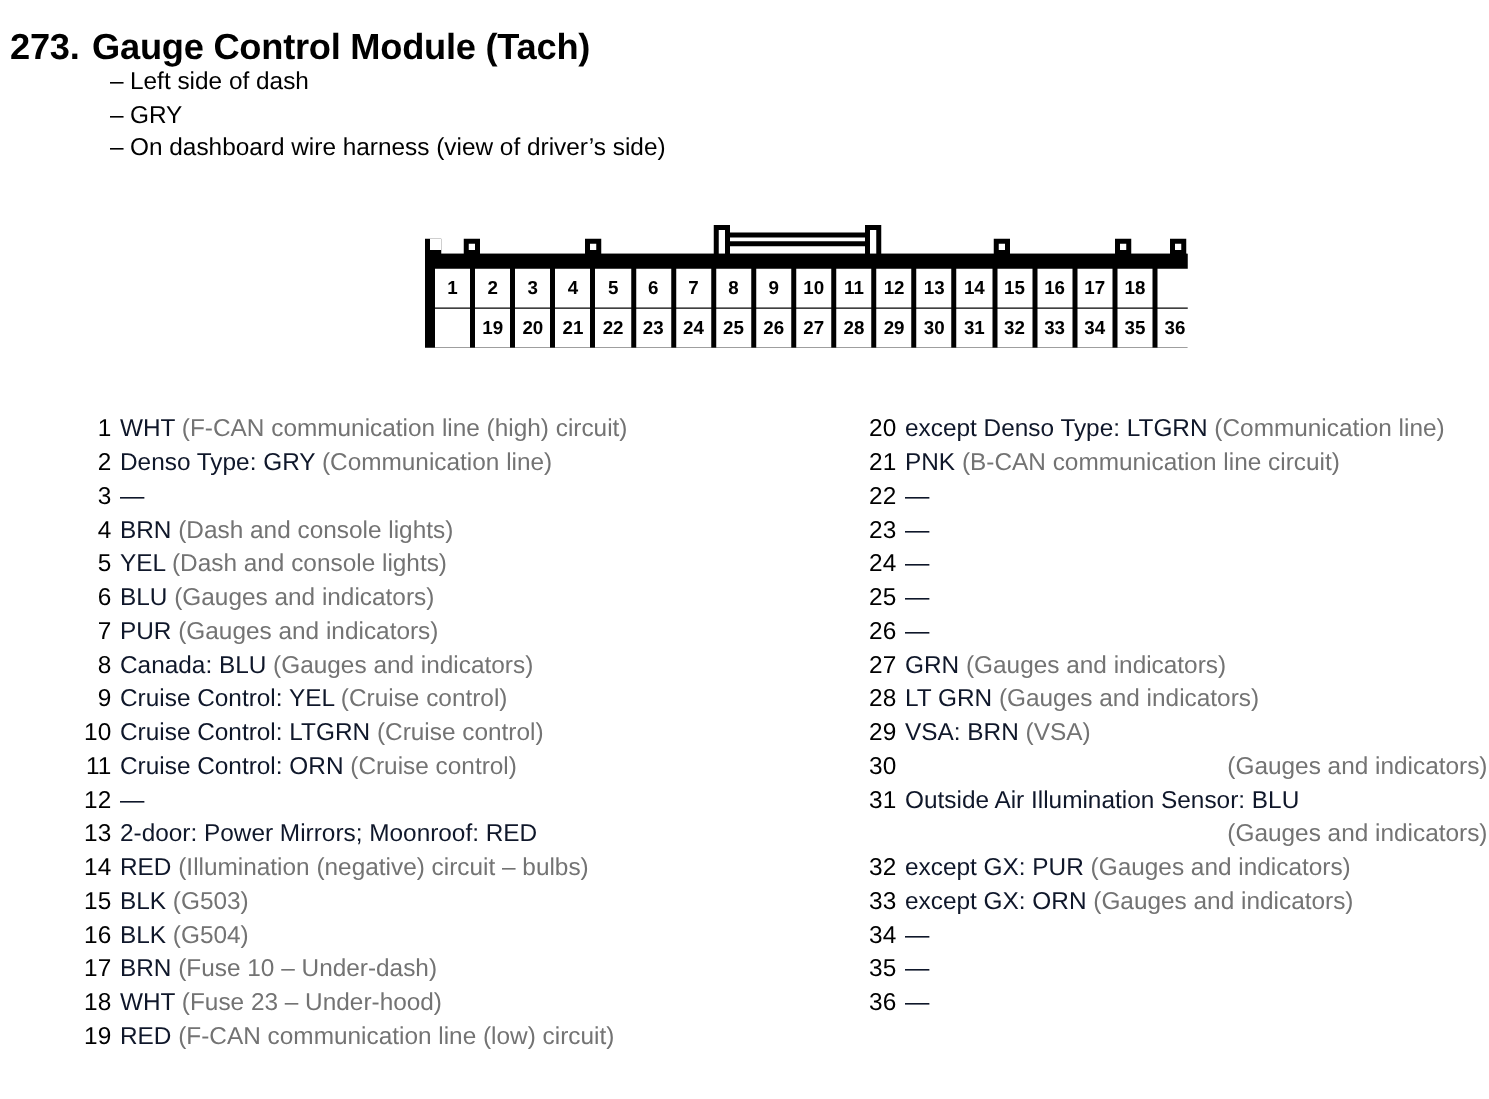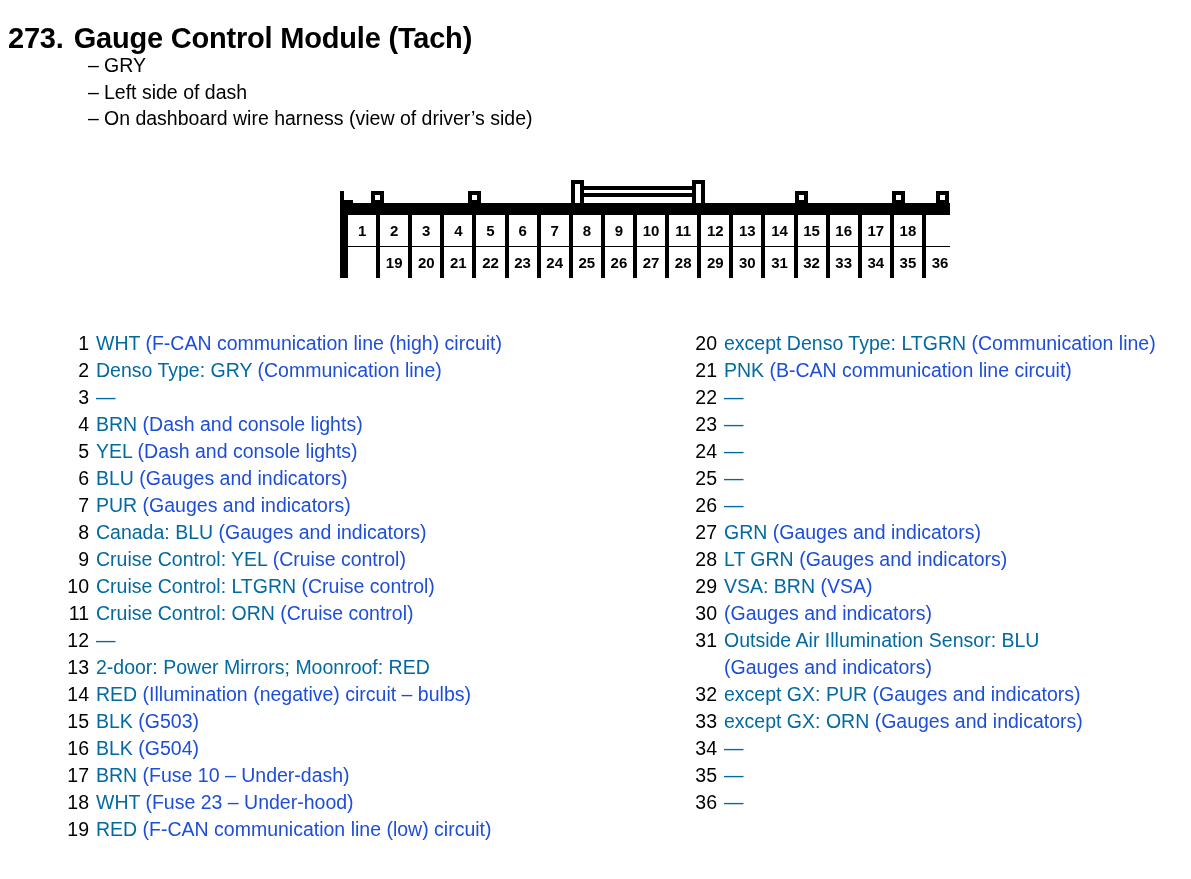--- a/index.html
+++ b/index.html
@@ -151,37 +151,37 @@
   .pin-no {
     flex: 0 0 auto;
     width: 27px;
     text-align: right;
     padding-right: 7px;
     white-space: nowrap;
   }
   .pin-text {
     flex: 1 1 auto;
   }
-  .blk { color: #0369a1; margin-top: 40px; }
-  .blu { color: #1d4ed8; }
+  .blk { color: #0f172a; margin-top: 40px; }
+  .blu { color: #737373; text-align: right; }
   .wrap-line { display: block; }
 </style>
 </head>
 <body>
 
 <div class="page-title">
   <span class="title-num">273.</span><span>Gauge Control Module (Tach)</span>
 </div>
 
 <div class="bullet-list">
   <div class="bullet-row">
+    <span class="bullet-dash">–</span><span>Left side of dash</span>
+  </div>
+  <div class="bullet-row">
     <span class="bullet-dash">–</span><span>GRY</span>
-  </div>
-  <div class="bullet-row">
-    <span class="bullet-dash">–</span><span>Left side of dash</span>
   </div>
   <div class="bullet-row">
     <span class="bullet-dash">–</span><span>On dashboard wire harness (view of driver’s side)</span>
   </div>
 </div>
 
 <div class="connector">
 
   <div class="notch-left"></div>
   <div class="tab" style="left:31px;"></div>

